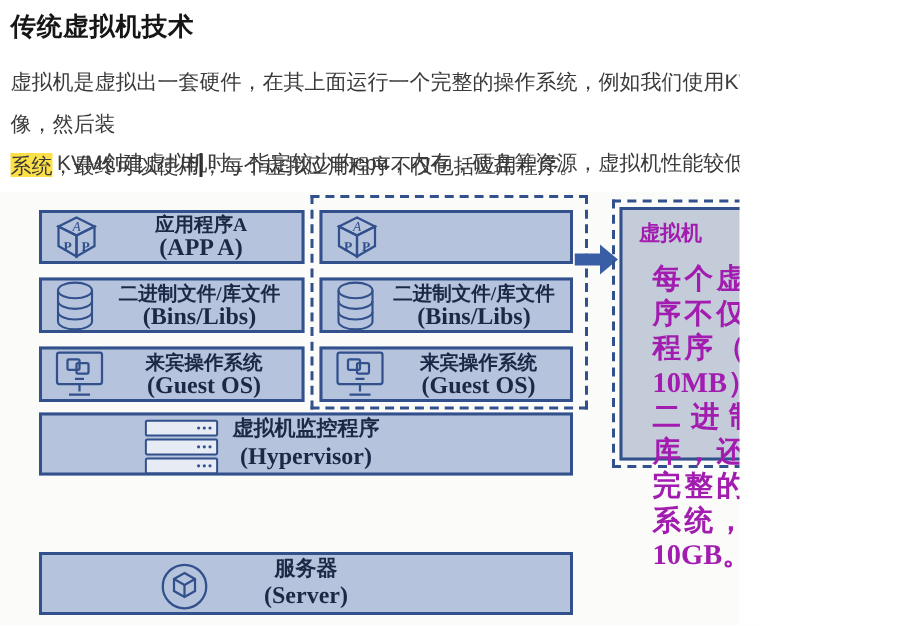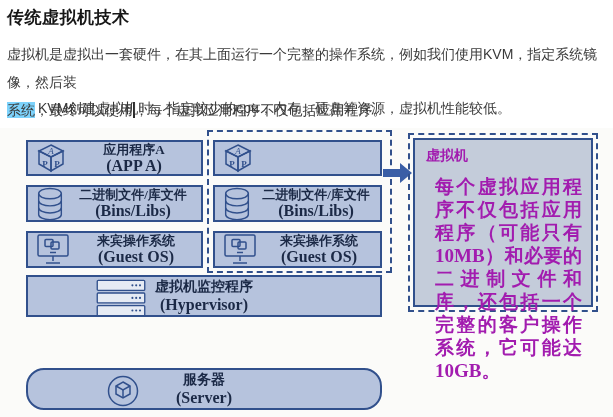--- a/index.html
+++ b/index.html
@@ -1,22 +1,22 @@
 <!DOCTYPE html>
 <html><head>
 <meta charset="utf-8">
 <style>
   html,body{margin:0;padding:0;background:#fff;}
-  .page{position:relative;width:613px;height:417px;background:#ffffff;overflow:hidden;
+  .page{position:relative;width:493px;height:417px;background:#ffffff;overflow:hidden;
         font-family:"Liberation Sans","DejaVu Sans",sans-serif;}
   .title{position:absolute;left:7px;top:6px;margin:0;font-size:17px;font-weight:700;color:#161616;letter-spacing:0.5px;}
   .para{position:absolute;left:7px;width:601px;margin:0;font-size:14px;line-height:28px;color:#3a3a3a;}
   .p1{top:40px;}
   .p2{top:94px;padding-left:31px;}
-  .hl{background:#7dd3fc;text-align:center;}
+  .hl{background:#fde047;text-align:center;}
   .caret{display:inline-block;width:1.5px;height:16px;background:#2b2b2b;vertical-align:-3px;}
 
   
   .diagram{position:absolute;left:0;top:128px;width:613px;height:289px;background:#fbfbf9;}
   .box{position:absolute;box-sizing:border-box;background:#b6c3dd;border:2px solid #31508c;
        display:flex;align-items:center;color:#1b2946;}
   .btxt{flex:1;text-align:center;font-family:"Liberation Serif","DejaVu Serif",serif;font-weight:700;
         font-size:13px;line-height:16px;white-space:nowrap;}
   .btxt .en{font-size:16px;margin-top:47px;}
   .icon{flex:0 0 auto;display:flex;align-items:center;justify-content:center;color:#31508c;}
@@ -145,21 +145,21 @@
             <circle cx="39" cy="33.2" r="1.1"></circle>
               <circle cx="43" cy="33.2" r="1.1"></circle>
               <circle cx="47" cy="33.2" r="1.1"></circle>
           </g>
         </svg>
       </span>
       <span class="btxt"><span>虚拟机监控程序</span><br><span class="en">(Hypervisor)</span></span>
     </div>
 
 
-    <div class="box bar" style="left:26px;top:240px;width:356px;height:42px;border-radius:18px;">
+    <div class="box bar" style="left:26px;top:240px;width:356px;height:42px;">
       <span class="icon" style="left:78px;top:4px;">
         <svg width="34" height="34" viewBox="0 0 34 34" fill="none" stroke="currentColor" stroke-width="1.5">
           <circle cx="17" cy="17" r="14.5"></circle>
           <path d="M17,8 L24,12 L24,20 L17,24 L10,20 L10,12 Z"></path>
           <path d="M10,12 L17,16 L24,12"></path>
             <path d="M17,16 L17,24"></path>
         </svg>
       </span>
       <span class="btxt"><span>服务器</span><br><span class="en">(Server)</span></span>
     </div>

